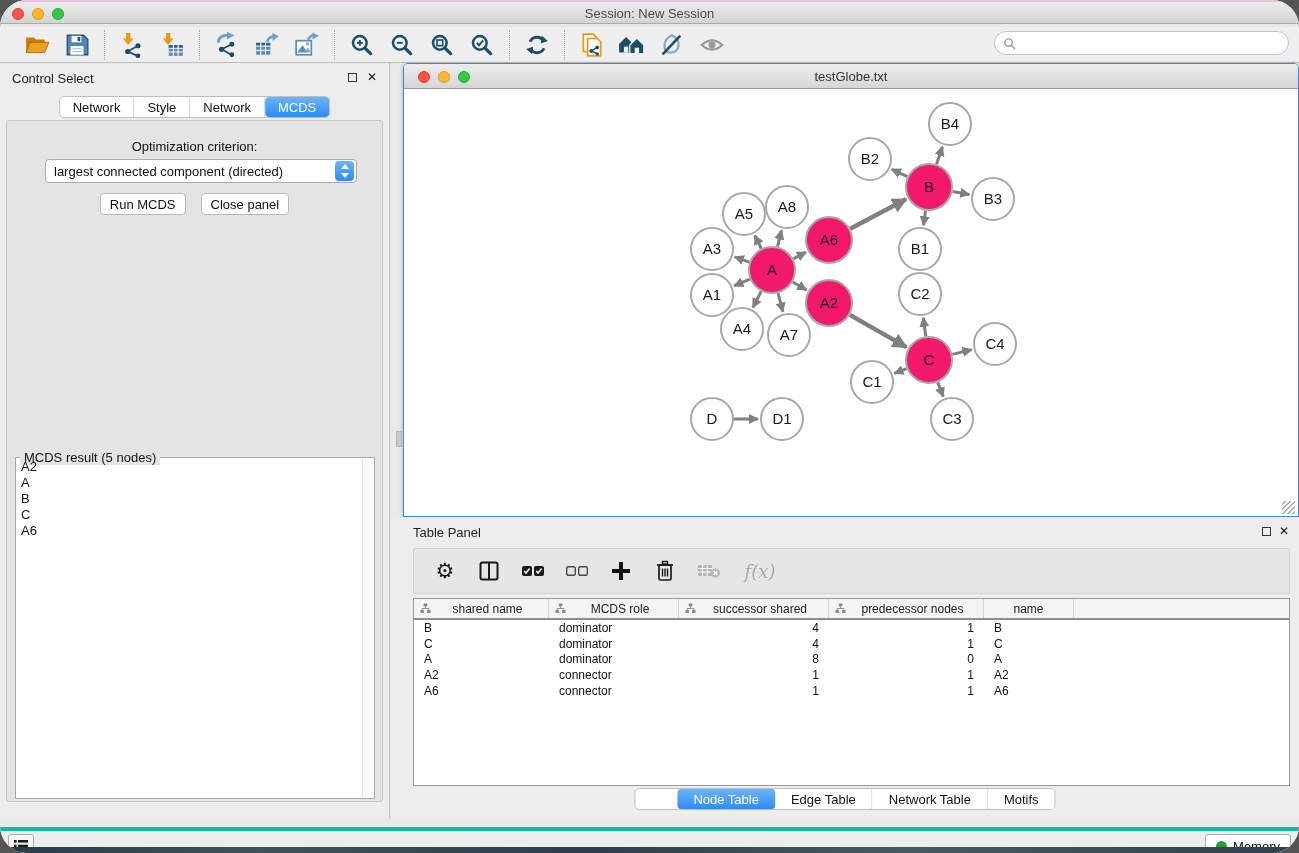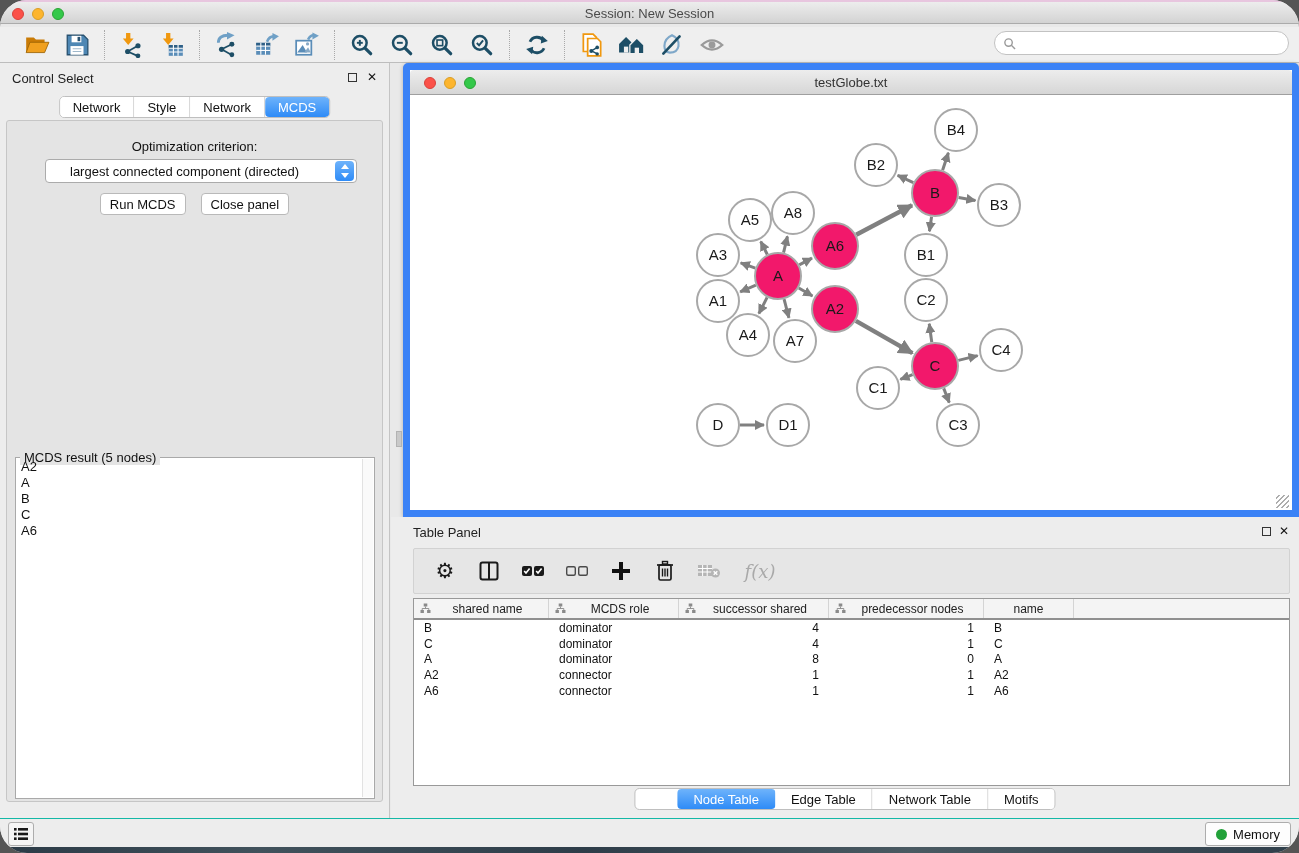--- a/index.html
+++ b/index.html
@@ -37,37 +37,37 @@
 
   .seg { display:flex; background:#fff; border:1px solid #BFBFBF; border-radius:5px; overflow:hidden; height:22px; }
   .seg .segtab { padding:0 13px; font-size:13px; color:#111; display:flex; align-items:center; border-right:1px solid #CFCFCF; cursor:pointer; background:#fff; }
   .seg .segtab:last-child { border-right:none; }
   .seg .segtab.sel { background:linear-gradient(#6EB3FB,#2E8BF7); color:#fff; border-right:none; border-radius:4px; margin:0; }
   .cp-tabs { position:absolute; top:33px; left:50%; transform:translateX(-50%); }
 
   .cp-inner { position:absolute; top:57px; left:6px; right:6px; bottom:16px; background:#E4E4E4; border:1px solid #C6C6C6; border-radius:3px; }
   .opt-label { position:absolute; top:18px; left:0; right:0; text-align:center; font-size:13px; color:#111; }
   .combo { position:absolute; top:38px; left:38px; width:312px; height:24px; background:#fff; border:1px solid #ABABAB; border-radius:4px; display:flex; align-items:center; cursor:pointer; }
-  .combo .val { flex:1; font-size:13px; color:#111; padding-left:24px; white-space:nowrap; }
+  .combo .val { flex:1; font-size:13px; color:#111; padding-left:8px; white-space:nowrap; }
   .combo .stepper { width:19px; height:20px; margin-right:2px; background:linear-gradient(#6EB3FB,#2E8BF7); border-radius:4px; position:relative; }
   .combo .stepper:before, .combo .stepper:after { content:""; position:absolute; left:5.5px; border-left:4px solid transparent; border-right:4px solid transparent; }
   .combo .stepper:before { top:3px; border-bottom:5px solid #fff; }
   .combo .stepper:after { bottom:3px; border-top:5px solid #fff; }
   .cp-buttons { position:absolute; top:72px; left:0; right:0; display:flex; justify-content:center; gap:15px; }
   .btn { height:22px; background:#fff; border:1px solid #B9B9B9; border-radius:4px; font-size:13px; color:#111; padding:0 9px; cursor:pointer; font-family:"Liberation Sans",sans-serif; }
 
   .result-box { position:absolute; left:8px; right:7px; top:336px; bottom:2px; border:1px solid #A9A9A9; background:#fff; }
   .result-legend { position:absolute; top:-8px; left:4px; background:#E4E4E4; padding:0 4px; font-size:13px; color:#111; }
   .result-list { position:absolute; inset:1px 12px 1px 1px; overflow:hidden; }
   .result-item { font-size:13px; color:#111; line-height:16px; padding-left:4px; }
   .result-scroll { position:absolute; top:1px; bottom:1px; right:1px; width:11px; background:#FAFAFA; border-left:1px solid #E2E2E2; }
 
   
   .net-window { position:absolute; left:403px; top:63px; width:896px; height:454px;
-    border:7px solid #3b82f6; border-radius:5px 5px 0 0; background:#fff; box-shadow:0 1px 4px rgba(0,0,0,0.25); }
+    border:1px solid #3b82f6; border-radius:5px 5px 0 0; background:#fff; box-shadow:0 1px 4px rgba(0,0,0,0.25); }
   .net-titlebar { position:relative; height:25px; background:linear-gradient(#EDEDED,#D6D6D6); border-bottom:1px solid #9F9F9F; border-radius:4px 4px 0 0; }
   .net-titlebar .title { position:absolute; left:0; right:0; top:5px; text-align:center; font-size:13px; color:#333; }
   .net-content { position:absolute; top:26px; left:1px; right:1px; bottom:0; background:#fff; }
   .resize-grip { position:absolute; right:2px; bottom:2px; width:13px; height:13px;
     background:repeating-linear-gradient(135deg, transparent 0 2px, #ADADAD 2px 3.5px); cursor:nwse-resize; }
   .frag { position:absolute; background:#C9C9C9; border:1px solid #B3B3B3; }
 
   
   .table-panel { position:absolute; left:391px; top:517px; width:908px; height:301px; background:#EDEDED; }
   .tp-float { right:28px; } .tp-close { right:10px; }
@@ -81,21 +81,21 @@
   .gh-cell { display:flex; align-items:center; font-size:12px; color:#222; border-right:1px solid #D4D4D4; padding:0 6px; }
   .gh-cell .lbl { flex:1; text-align:center; }
   .grid-body .grow { display:flex; height:15.8px; align-items:center; cursor:default; }
   .gb-cell { font-size:12px; color:#111; padding:0 10px; white-space:nowrap; }
   .tree-ic { flex:0 0 11px; margin-right:2px; }
 
   .bottom-tabs { position:absolute; bottom:8px; left:50%; transform:translateX(-50%);padding-left:42px; }
   .bottom-tabs .segtab { padding:0 16px; }
 
   
-  .statusbar { position:absolute; left:0; bottom:6px; right:0; height:29px; background:#EDEDED; border-top:1px solid #14b8a6; }
+  .statusbar { position:absolute; left:0; bottom:6px; right:0; height:20px; background:#EDEDED; border-top:4px solid #14b8a6; }
   .list-btn { position:absolute; left:8px; top:3px; width:26px; height:24px; background:#F5F5F5; border:1px solid #ADADAD; border-radius:3px; display:flex; align-items:center; justify-content:center; cursor:pointer; }
   .memory-btn { position:absolute; right:8px; top:3px; height:24px; background:#FDFDFD; border:1px solid #ADADAD; border-radius:3px; display:flex; align-items:center; gap:6px; padding:0 10px; cursor:pointer; }
   .memory-dot { width:11px; height:11px; border-radius:50%; background:#21A038; }
   .memory-btn .lbl { font-size:13px; color:#111; }
   .wallpaper { position:absolute; left:0; right:0; bottom:0; height:6px;
     background:linear-gradient(90deg,#2B3A46,#41525C 20%,#2E3D49 45%,#4A5A62 70%,#303F4B); }
 
   svg { display:block; }
 </style>
 </head>

